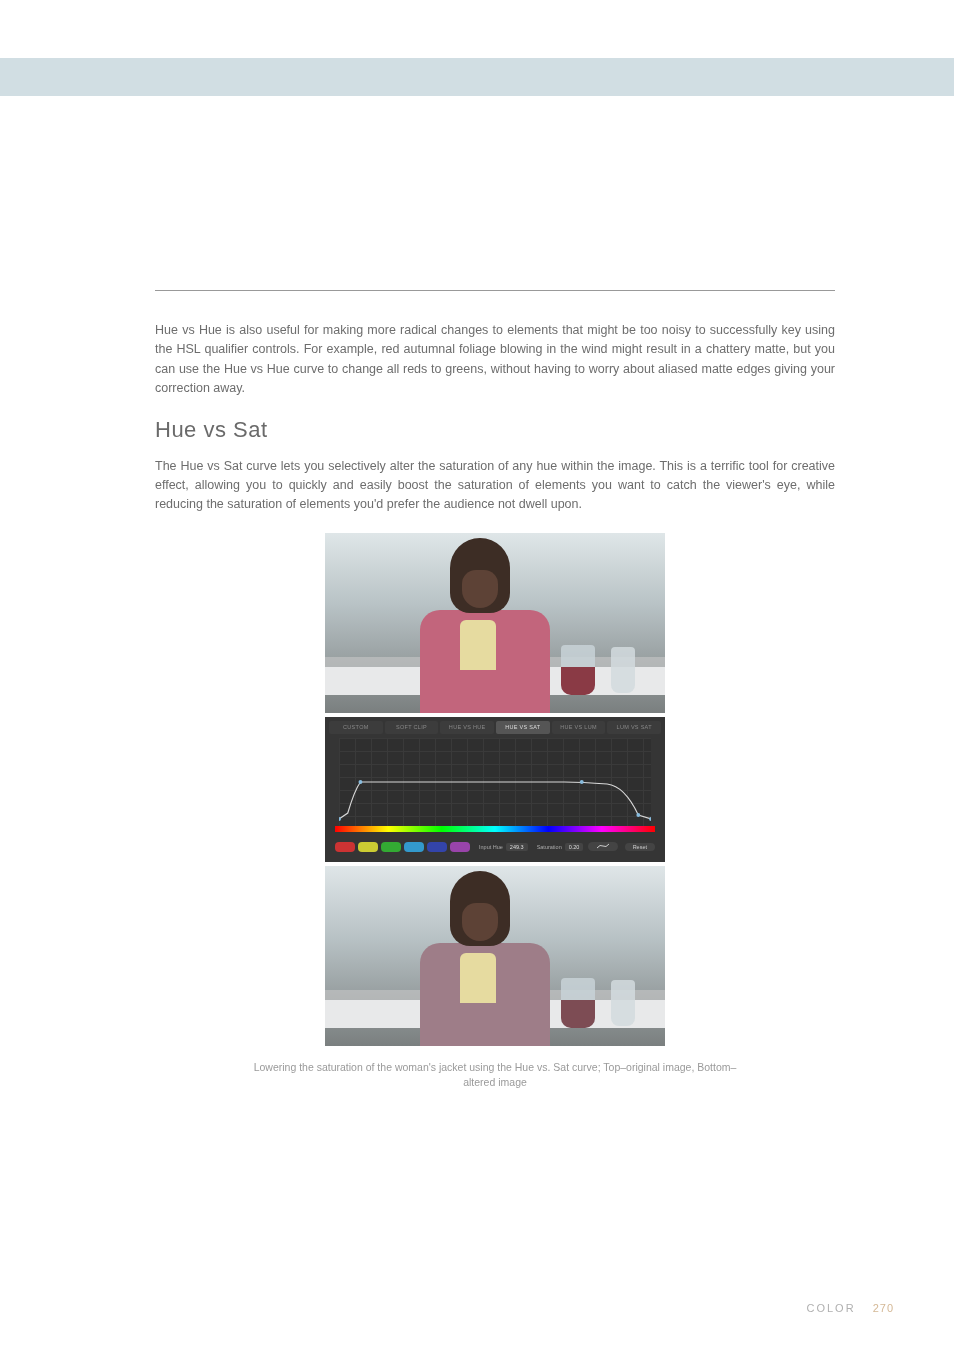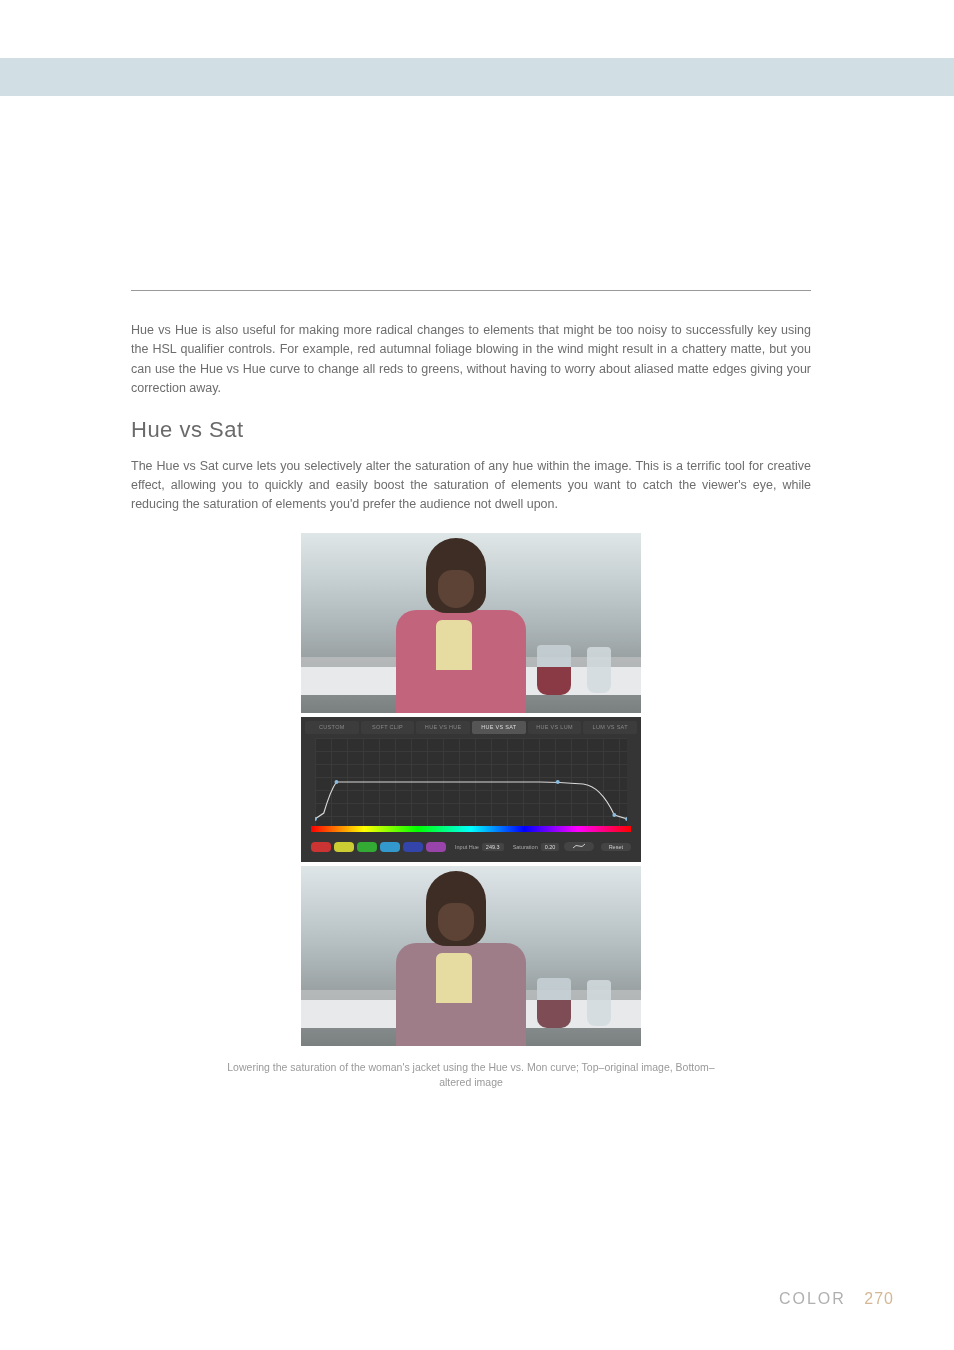--- a/index.html
+++ b/index.html
@@ -15,21 +15,21 @@
     position: absolute;
     top: 58px;
     left: 0;
     width: 954px;
     height: 38px;
     background: #d1dee3;
   }
   .content {
     position: absolute;
     top: 290px;
-    left: 131px;
+    left: 155px;
     width: 680px;
   }
   .divider {
     border: none;
     border-top: 1px solid #999;
     margin-bottom: 30px;
   }
   .para {
     font-size: 12.5px;
     line-height: 1.55;
@@ -104,23 +104,23 @@
     font-size: 10.5px;
     color: #9a9a9a;
     text-align: center;
     font-weight: 300;
     line-height: 1.5;
     margin-top: 10px;
     width: 500px;
   }
   .footer {
     position: absolute;
-    bottom: 42px;
+    bottom: 36px;
     right: 60px;
-    font-size: 16px;
+    font-size: 11px;
     letter-spacing: 2px;
   }
   .footer .lbl { color:#b0b0b0; font-weight:300; }
   .footer .pn { color:#d4b896; margin-left:12px; letter-spacing:1px; }
 </style>
 </head>
 <body>
 
 <div class="header-band"></div>
 
@@ -198,20 +198,20 @@
         <div class="shirt"></div>
         <div class="head"></div>
           <div class="face"></div>
       </div>
       <div class="glass">
           <div class="drink" style="background:#7d4c54;"></div>
         </div>
       <div class="glass2"></div>
     </div>
 
-    <div class="caption">Lowering the saturation of the woman's jacket using the Hue vs. Mon curve; Top–original image, Bottom–altered image</div>
+    <div class="caption">Lowering the saturation of the woman's jacket using the Hue vs. Sat curve; Top–original image, Bottom–altered image</div>
   </div>
 </div>
 
 <div class="footer">
   <span class="lbl">COLOR</span>
   <span class="pn">270</span>
 </div>
 
 </body></html>

